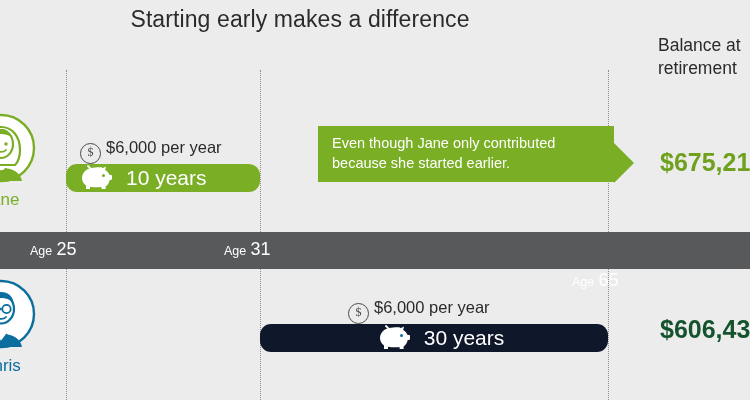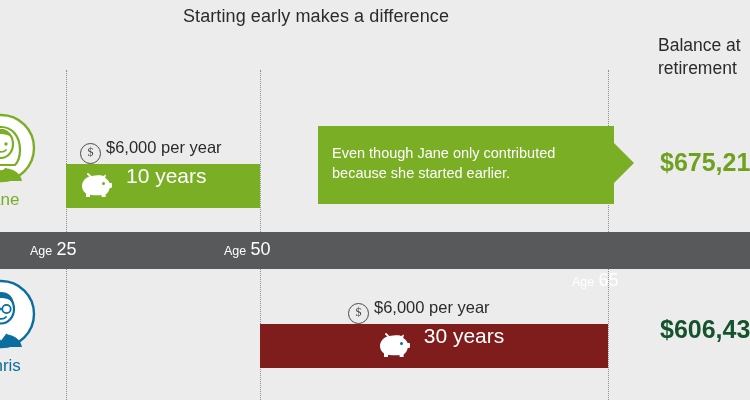--- a/index.html
+++ b/index.html
@@ -18,25 +18,25 @@
     position: absolute;
     left: 0; top: 0;
     width: 750px;
     height: 400px;
     overflow: hidden;
   }
 
   
   .title {
     position: absolute;
-    left: 16px;
+    left: 0;
     top: 6px;
     width: 600px;
     text-align: center;
-    font-size: 18px;
+    font-size: 23px;
     color: #2b2b2b;
     letter-spacing: 0.1px;
   }
 
   
   .right-header {
     position: absolute;
     left: 658px;
     top: 34px;
     width: 140px;
@@ -110,45 +110,47 @@
     text-align: center;
     color: #4a4a4a;
     vertical-align: -3px;
     margin-right: 5px;
     font-family: "Liberation Serif", serif;
   }
 
   
   .bar {
     position: absolute;
-    height: 44px;
+    height: 28px;
     display: flex;
+    align-items: center;
     color: #ffffff;
     font-size: 21px;
+    border-radius: 11px;
   }
   .bar-jane { background: #7aae25; }
-  .bar-chris { background: #7f1d1d; }
+  .bar-chris { background: #0f172a; }
   .bar .piggy {
     margin: 0 10px 0 14px;
     display: inline-flex;
     align-items: center;
   }
 
   
   .callout {
     position: absolute;
     left: 318px;
     top: 126px;
     width: 296px;
-    height: 78px;
+    height: 56px;
     background: #7aae25;
     color: #ffffff;
     font-size: 14.5px;
     line-height: 19.5px;
-    padding: 18px 14px;
+    padding: 8px 14px;
     box-sizing: border-box;
   }
   .callout-arrow {
     position: absolute;
     left: 614px;
     top: 143px;
     width: 0;
     height: 0;
     border-top: 20px solid transparent;
     border-bottom: 20px solid transparent;
@@ -226,21 +228,21 @@
   <div class="balance bal-jane" style="left:660px; top:148px;">$675,21</div>
 
   <div class="age-band"></div>
 
   <div class="age-label" style="left:30px;">
     <span class="age-word">Age</span>
     <span class="age-num">25</span>
   </div>
   <div class="age-label" style="left:224px;">
     <span class="age-word">Age</span>
-    <span class="age-num">50</span>
+    <span class="age-num">31</span>
   </div>
   <div class="age-label" style="left:572px;margin-top:31px;">
     <span class="age-word">Age</span>
     <span class="age-num">65</span>
   </div>
 
   <div class="avatar-wrap" style="top:278px;">
     <svg width="78" height="72" viewBox="0 0 78 72">
       <circle cx="39" cy="36" r="33" fill="#ffffff" stroke="#0b6e9e" stroke-width="2.4"></circle>
 

